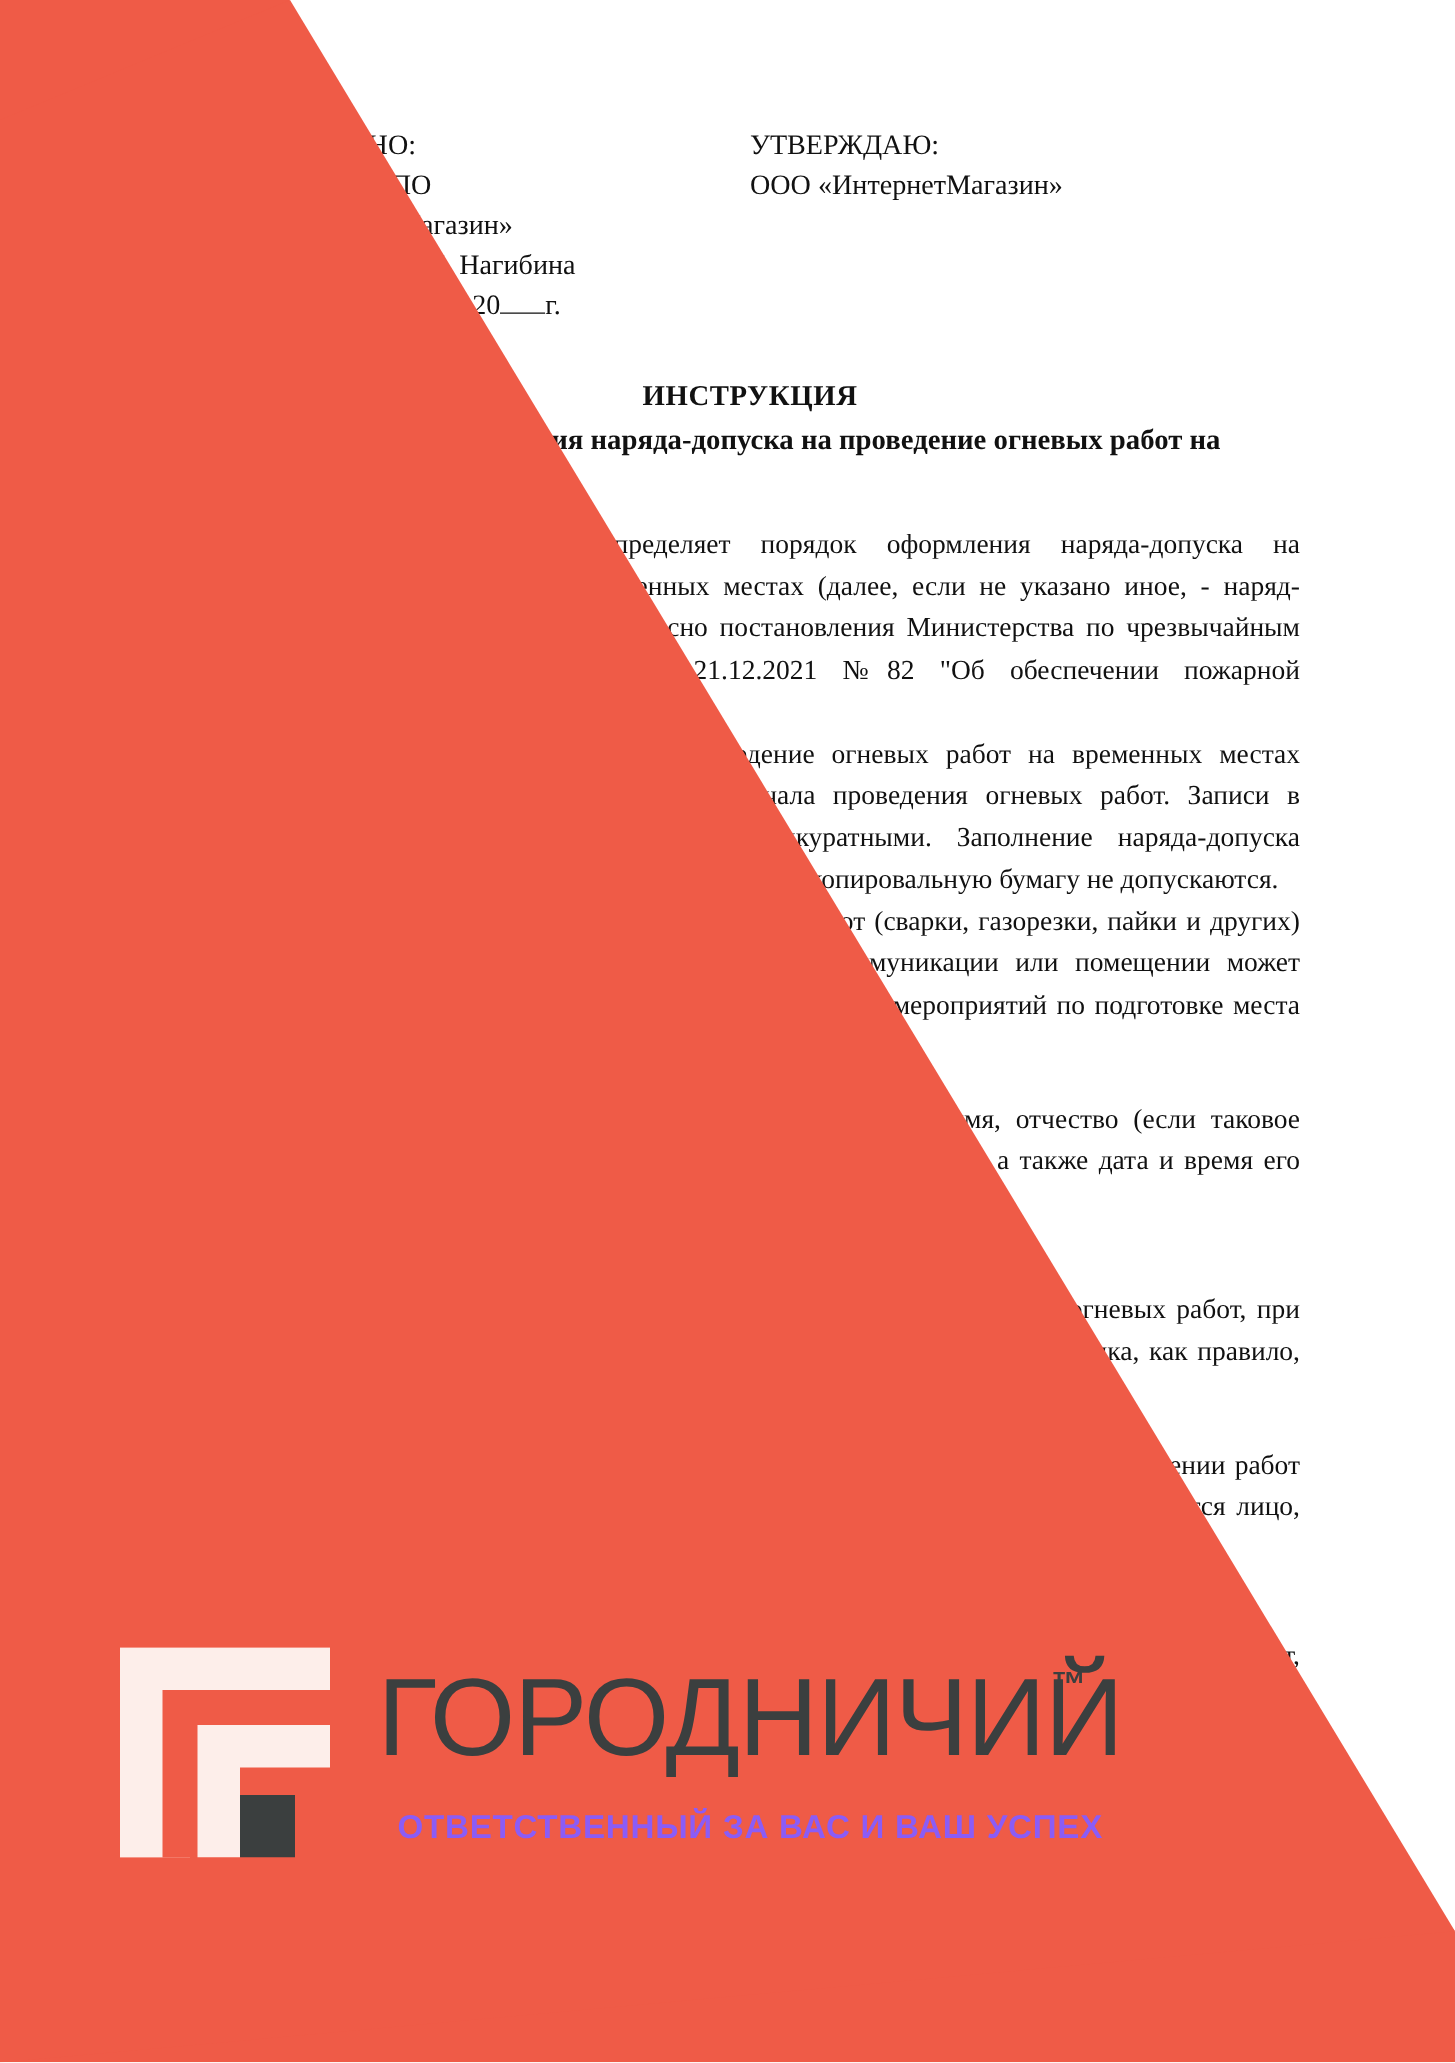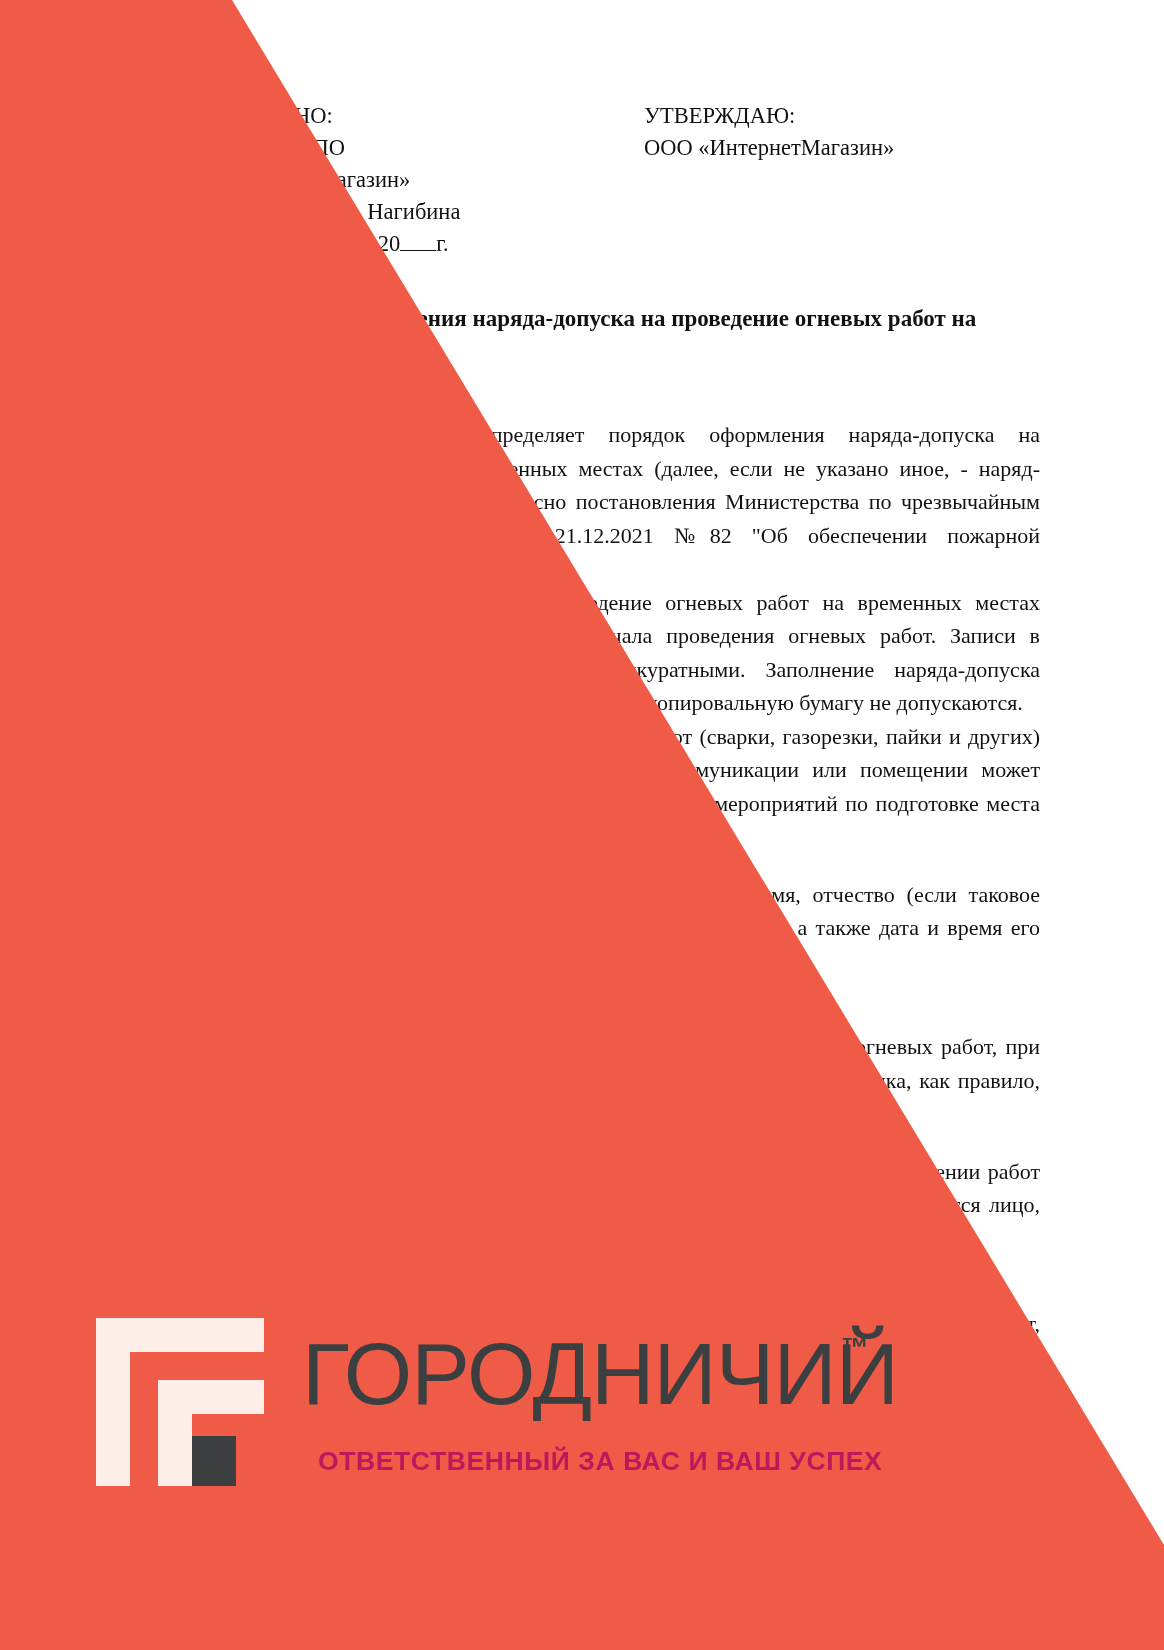--- a/index.html
+++ b/index.html
@@ -34,21 +34,21 @@
     display: flex;
     justify-content: flex-start;
     gap: 0;
   }
   .approval-col {
     width: 370px;
     font-size: 22.5px;
     line-height: 32px;
     color: #111111;
   }
-  .approval-col.right { margin-left: 114px; }
+  .approval-col.right { margin-left: 70px; }
   .approval-line { white-space: nowrap; }
   .sign-line {
     display: block;
     white-space: nowrap;
   }
   .rule {
     display: inline-block;
     border-bottom: 1.6px solid #111;
     vertical-align: baseline;
   }
@@ -134,21 +134,21 @@
     color: #3b3f3f;
   }
   .logo-tagline {
     position: absolute;
     left: 222px;
     top: 128px;
     font-family: "Liberation Sans", "DejaVu Sans", sans-serif;
     font-weight: bold;
     font-size: 26.5px;
     letter-spacing: 0.6px;
-    color: #be185d;
+    color: #8b5cf6;
     white-space: nowrap;
     text-align: center;
   }
 </style>
 </head>
 <body>
 
 <div id="page">
 
   <div class="doc">
@@ -170,20 +170,21 @@
       </div>
 
       <div class="approval-col right">
         <div class="approval-line">УТВЕРЖДАЮ:</div>
         <div class="approval-line">ООО «ИнтернетМагазин»</div>
       </div>
 
     </div>
 
     <div class="title-block">
+      <div class="title-main">ИНСТРУКЦИЯ</div>
       <div class="title-sub">О порядке оформления наряда-допуска на проведение огневых работ на</div>
     </div>
 
     <div class="body-block">
       <p class="para">Настоящая Инструкция определяет порядок оформления наряда-допуска на проведение огневых работ на временных местах (далее, если не указано иное, - наряд-допуск) на объектах, составлена согласно постановления Министерства по чрезвычайным ситуациям Республики Беларусь от 21.12.2021 №82 "Об обеспечении пожарной безопасности".</p>
       <p class="para">Оформление наряда-допуска на проведение огневых работ на временных местах согласно приложению осуществляется до начала проведения огневых работ. Записи в наряде-допуске должны быть четкими и аккуратными. Заполнение наряда-допуска карандашом, исправления в тексте и подписи через копировальную бумагу не допускаются.</p>
       <p class="para">При проведении нескольких видов огневых работ (сварки, газорезки, пайки и других) на одном оборудовании, емкостном сооружении, коммуникации или помещении может оформляться один наряд-допуск при условии разработки мероприятий по подготовке места проведения огневых работ ко всем видам огневых работ.</p>
       <p class="para gap">В наряде-допуске указываются фамилия, собственное имя, отчество (если таковое имеется), должность и инициалы лица, выдавшего наряд-допуск, а также дата и время его выдачи.</p>
       <p class="para gap-lg">В качестве лица, ответственного за подготовку места проведения огневых работ, при выполнении работ сторонней (подрядной) организацией на объекте заказчика, как правило, назначается лицо, назначенное приказом руководителя объекта заказчика.</p>
       <p class="para gap">В качестве лица, ответственного за проведение огневых работ, при выполнении работ сторонней (подрядной) организацией на объекте заказчика, как правило, назначается лицо, назначенное приказом руководителя подрядной организации.</p>

